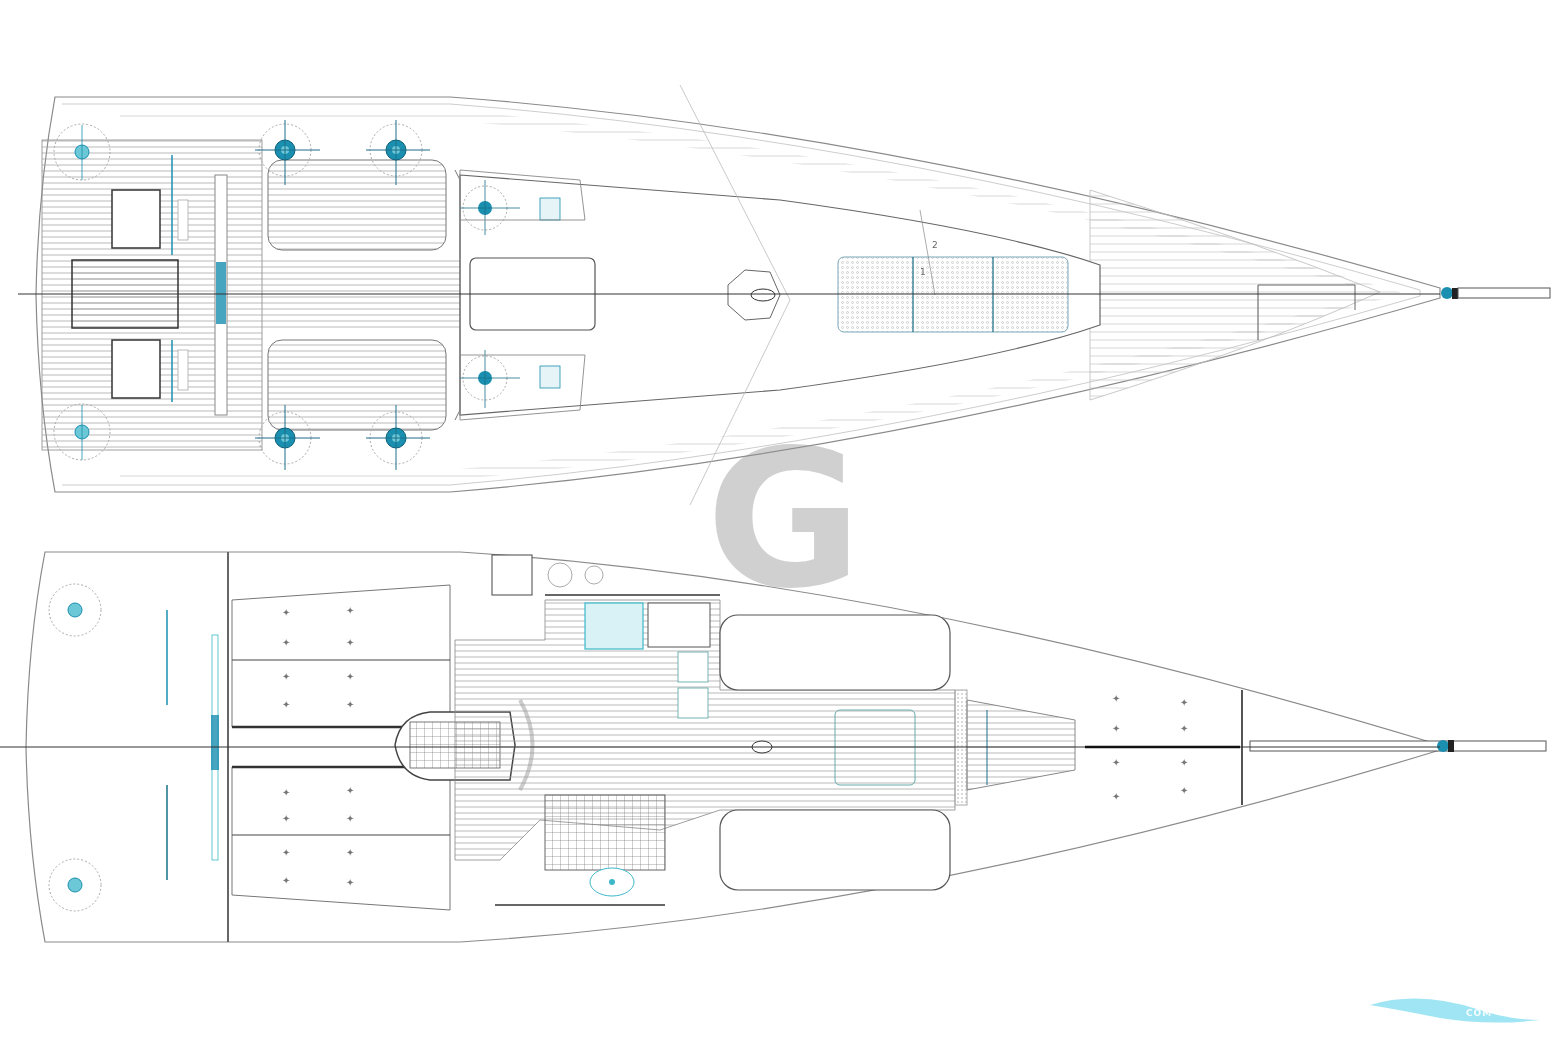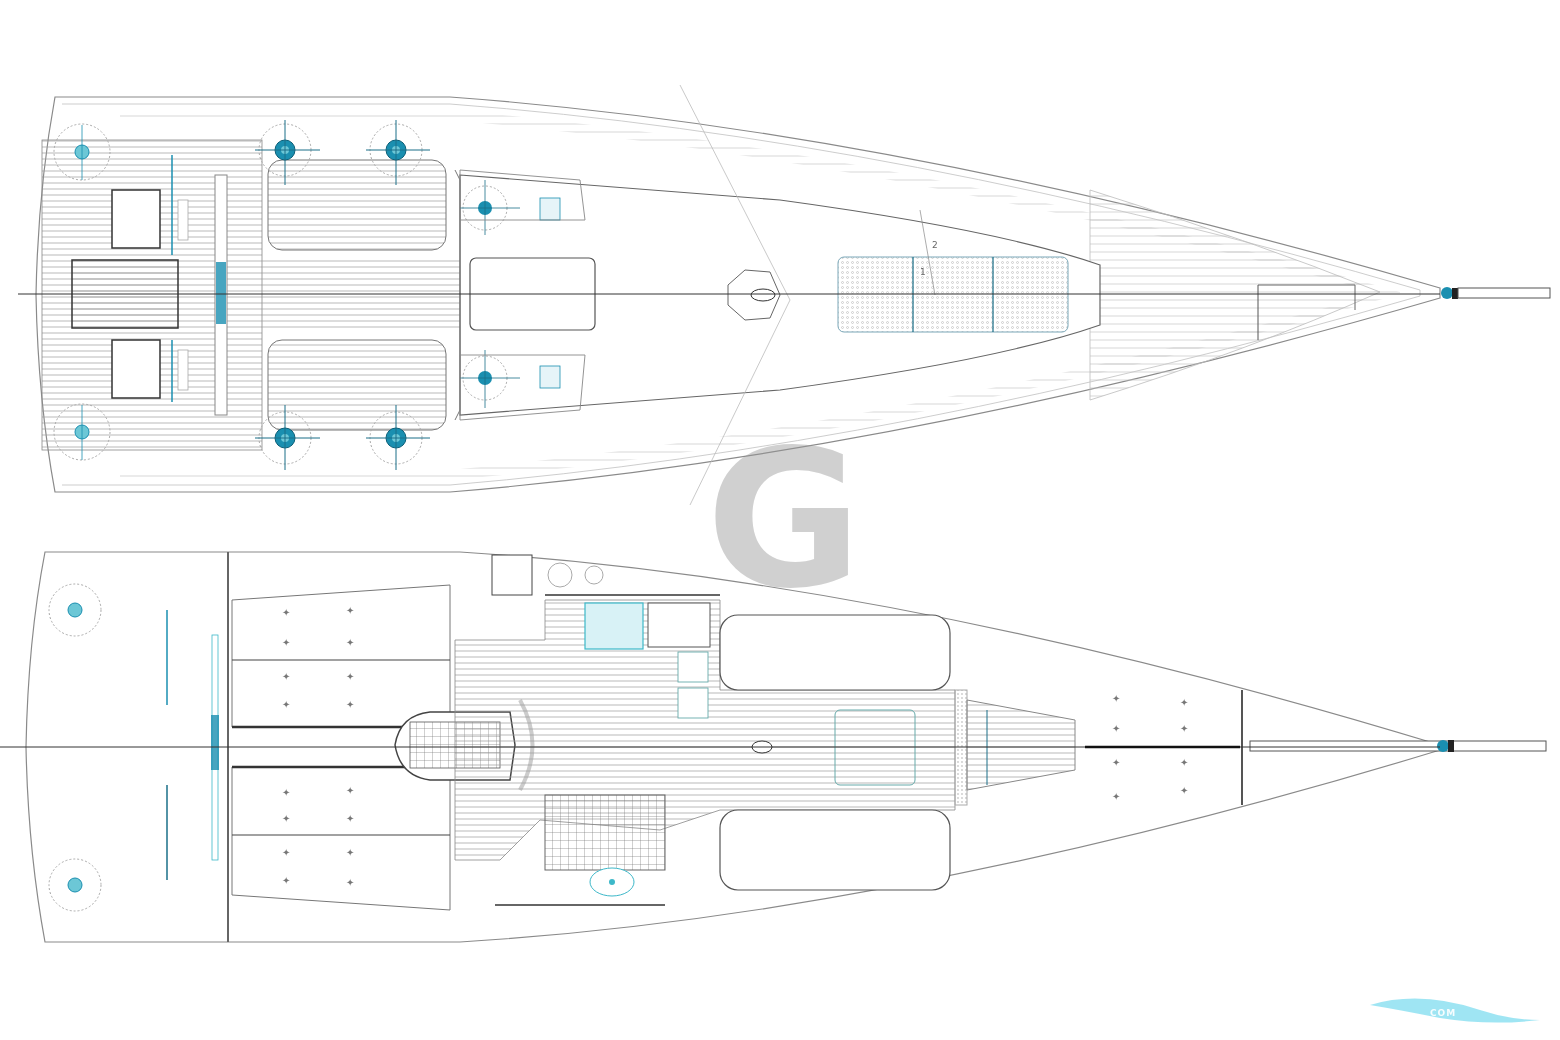--- a/index.html
+++ b/index.html
@@ -4,21 +4,21 @@
 <style>
   html, body { margin: 0; padding: 0; background: #ffffff; }
   body { width: 1560px; height: 1040px; position: relative; overflow: hidden; font-family: "DejaVu Sans", sans-serif; }
   #canvas { position: absolute; left: 0; top: 0; width: 1560px; height: 1040px; }
   .watermark {
     position: absolute; left: 706px; top: 440px; width: 150px; height: 160px;
     font-family: "DejaVu Sans", sans-serif; font-weight: bold; font-size: 190px;
     line-height: 160px; color: rgba(150,150,150,0.45); text-align: center; pointer-events: none;
   }
   .logo-text {
-    position: absolute; left: 1430px; top: 1008px; font-size: 9px; font-weight: bold;
+    position: absolute; left: 1466px; top: 1008px; font-size: 9px; font-weight: bold;
     color: rgba(255,255,255,0.9); letter-spacing: 1px;
   }
   .dim-label { font-family: "DejaVu Sans", sans-serif; font-size: 9px; fill: #666; }
 </style>
 </head>
 <body>
 
 <svg id="canvas" width="1560" height="1040" viewBox="0 0 1560 1040" xmlns="http://www.w3.org/2000/svg">
   <defs>
     <pattern id="teak" width="6" height="6" patternUnits="userSpaceOnUse">

